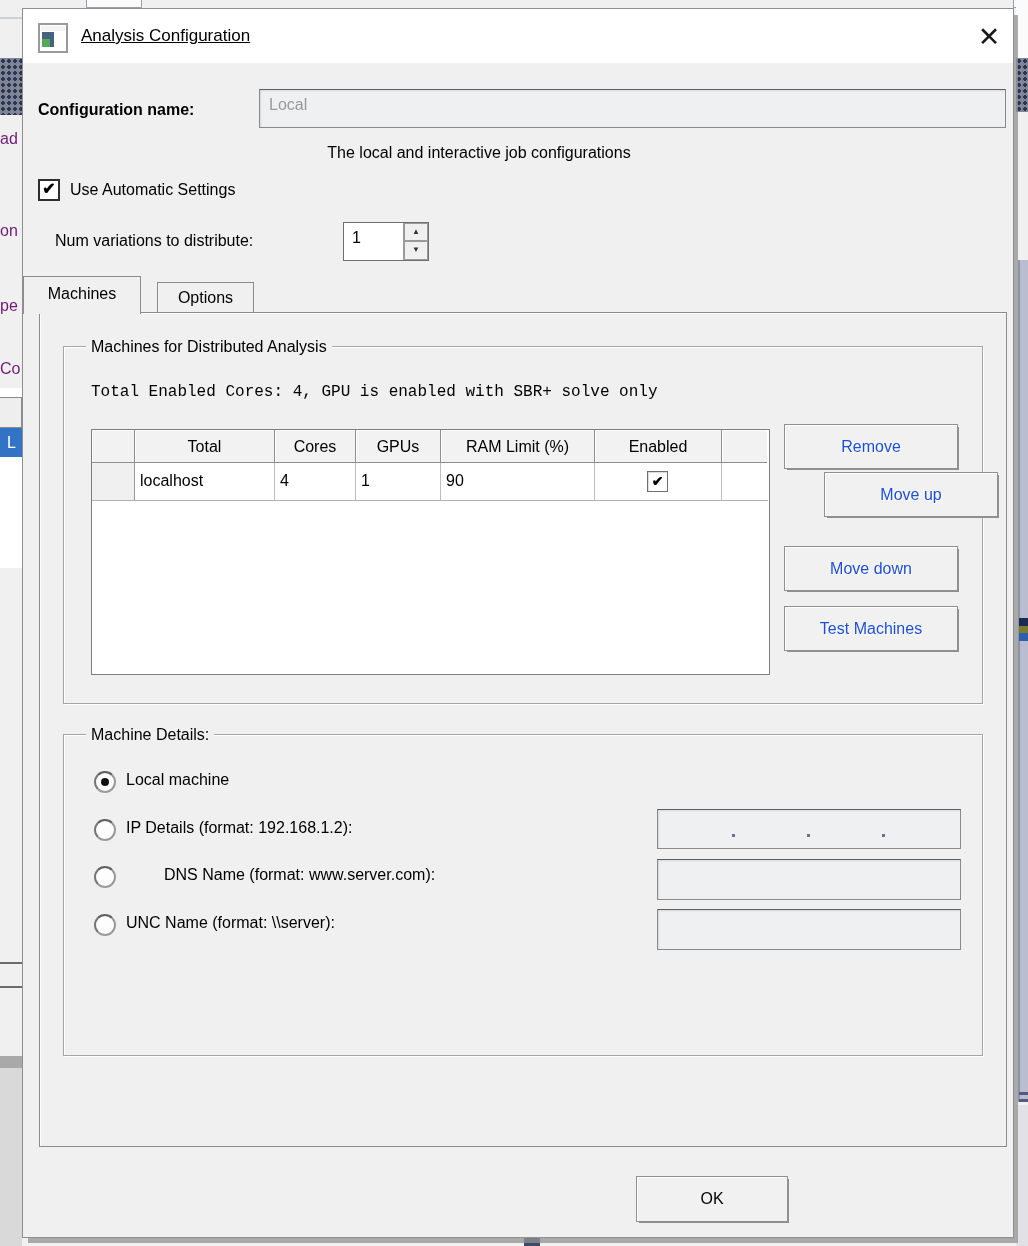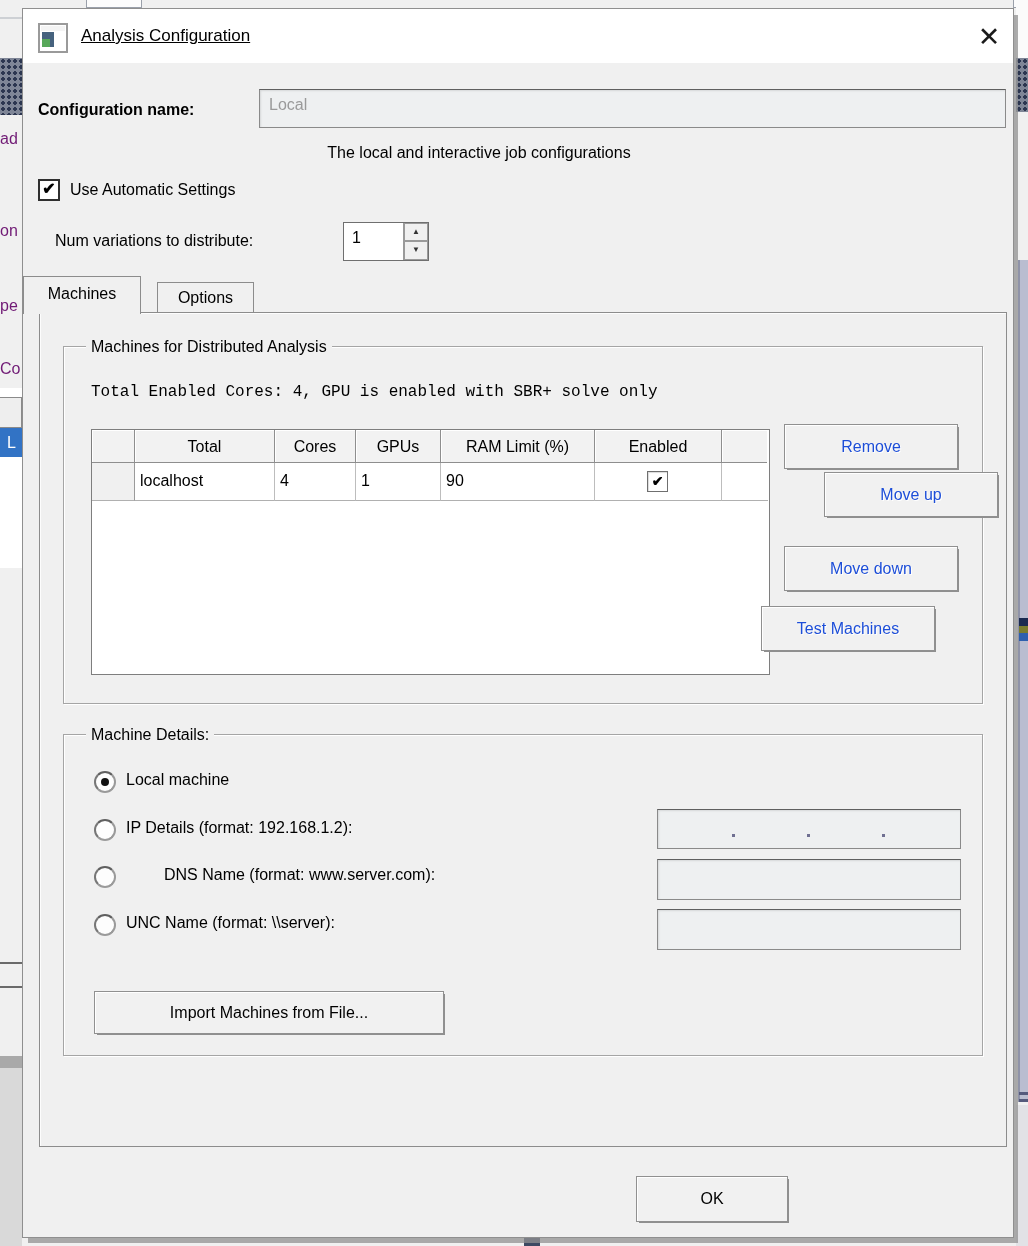--- a/index.html
+++ b/index.html
@@ -171,21 +171,21 @@
         <div class="tbl-checkbox" style="position:absolute;left:52px;top:8px;width:19px;height:19px;">
           <span>✔</span>
         </div>
       </div>
       <div class="dcell" style="left:630px;width:46px;border-right:none;"></div>
     </div>
 
     <div class="abs btn disabled" style="left:761px;top:415px;width:174px;height:45px;line-height:43px;z-index:5;">Remove</div>
     <div class="abs btn disabled" style="left:761px;top:463px;width:174px;height:45px;line-height:43px;z-index:5;margin-left:40px;">Move up</div>
     <div class="abs btn disabled" style="left:761px;top:537px;width:174px;height:45px;line-height:43px;z-index:5;">Move down</div>
-    <div class="abs btn disabled" style="left:738px;top:597px;width:174px;height:45px;line-height:43px;z-index:5;">Test Machines</div>
+    <div class="abs btn disabled" style="left:761px;top:597px;width:174px;height:45px;line-height:43px;z-index:5;">Test Machines</div>
 
     <div class="abs groupbox" style="left:40px;top:725px;width:918px;height:320px;z-index:4;">
       <span class="group-label">Machine Details:</span>
     </div>
 
     <div class="abs radio selected" style="left:71px;top:762px;z-index:5;"></div>
     <div class="abs label" style="left:103px;top:760px;z-index:5;">Local machine</div>
 
     <div class="abs radio" style="left:71px;top:810px;z-index:5;"></div>
     <div class="abs label" style="left:103px;top:808px;z-index:5;">IP Details (format: 192.168.1.2):</div>
@@ -201,18 +201,17 @@
     <div class="abs gray-input" style="left:634px;top:850px;width:302px;height:39px;z-index:5;">
       <span class="val"></span>
     </div>
 
     <div class="abs radio" style="left:71px;top:905px;z-index:5;"></div>
     <div class="abs label" style="left:103px;top:903px;z-index:5;">UNC Name (format: \\server):</div>
     <div class="abs gray-input" style="left:634px;top:900px;width:302px;height:39px;z-index:5;">
       <span class="val"></span>
     </div>
 
-    <div class="abs btn" style="left:71px;top:982px;width:350px;height:43px;line-height:41px;z-index:5;">Import Machines from File...</div>
 
     <div class="abs btn" style="left:613px;top:1167px;width:152px;height:46px;line-height:44px;">OK</div>
   </div>
 
 </div>
 
 </body></html>

